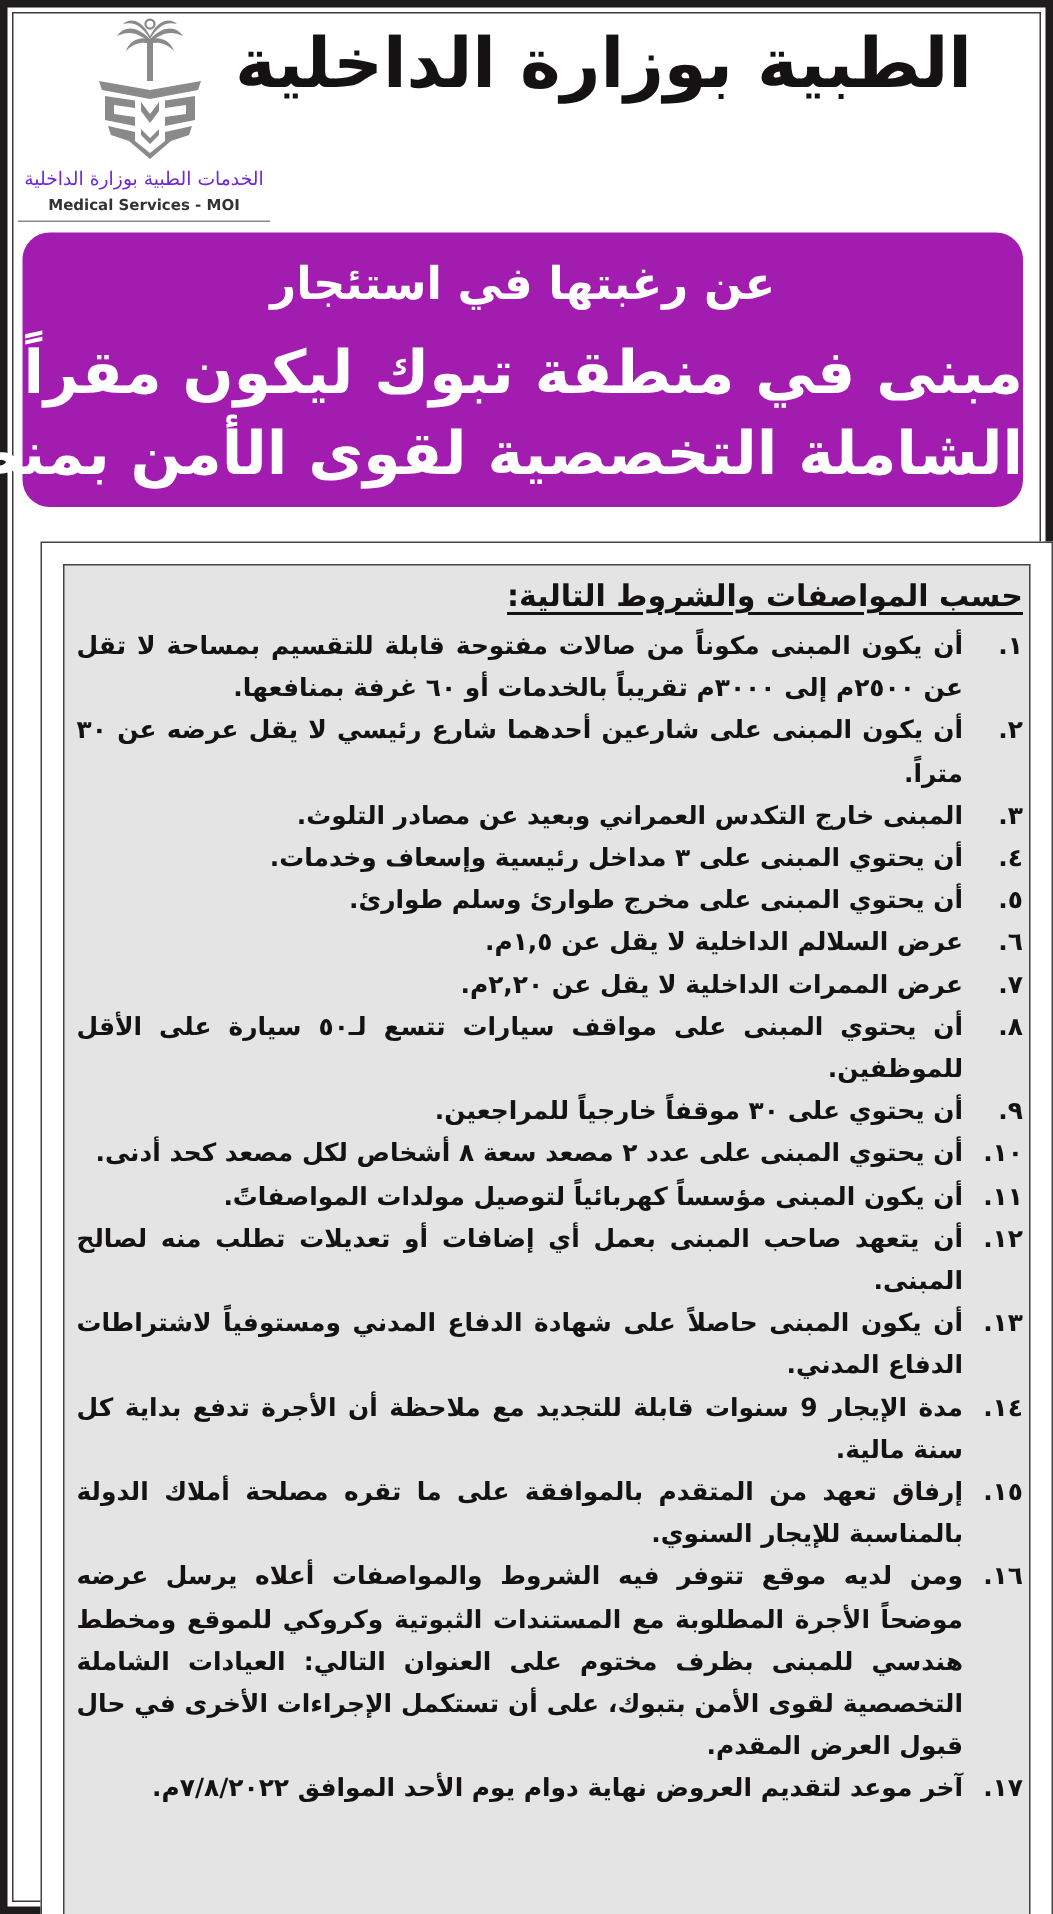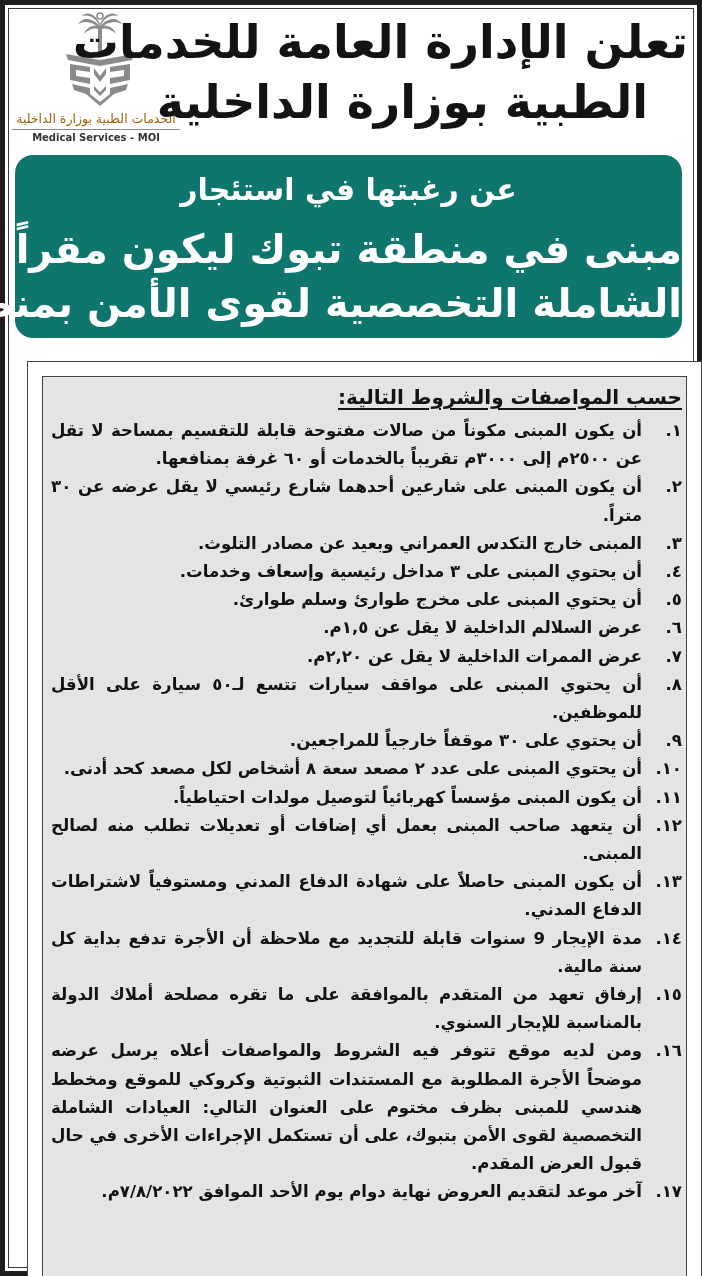--- a/index.html
+++ b/index.html
@@ -11,38 +11,38 @@
   .page-frame-inner {
     position:absolute; left:3px; top:3px; right:3px; bottom:3px;
     border:1px solid #3a3a3a;
   }
   
   .header { position:absolute; left:10px; top:8px; width:682px; height:140px; }
   .logo-block { position:absolute; left:0; top:0; width:170px; height:140px; text-align:center; }
   .logo-svg { position:absolute; left:50px; top:2px; width:80px; height:96px; }
   .logo-ar {
     position:absolute; left:2px; top:103px; width:168px; text-align:center; direction:rtl;
-    font-family:"DejaVu Sans", sans-serif; font-size:12.5px; color:#a16207; padding-bottom:3px;
+    font-family:"DejaVu Sans", sans-serif; font-size:12.5px; color:#6d28d9; padding-bottom:21px;
     border-bottom:1.5px solid #888;
   }
   .logo-en {
     position:absolute; left:0; top:124px; width:172px; text-align:center;
     font-family:"DejaVu Sans", sans-serif; font-size:10px; font-weight:bold; color:#333;
   }
   .title {
     position:absolute; right:4px; top:4px; width:500px; direction:rtl; text-align:center;
     font-family:"DejaVu Sans", sans-serif; font-weight:bold; color:#141213;
   }
   .title-line { display:block; font-size:46px; line-height:60px; letter-spacing:-1px; white-space:nowrap; }
   .title-line-2 { padding-right:40px; }
 
   
   .banner {
     position:absolute; left:15px; top:155px; width:667px; height:183px;
-    background:#0f766e; border-radius:18px; color:#fff; text-align:center; direction:rtl;
+    background:#a21caf; border-radius:18px; color:#fff; text-align:center; direction:rtl;
     font-family:"DejaVu Sans", sans-serif; font-weight:bold;
   }
   .banner-l1 { position:absolute; left:0; right:0; top:14px; font-size:30px; line-height:42px; }
   .banner-l2 { position:absolute; left:0; right:0; top:66px; font-size:40px; line-height:56px; white-space:nowrap; letter-spacing:-0.5px;}
   .banner-l3 { position:absolute; left:0; right:0; top:120px; font-size:40px; line-height:56px; white-space:nowrap; letter-spacing:-0.5px;}
 
   
   .cond-outer {
     position:absolute; left:27px; top:361px; width:675px; height:998px; box-sizing:border-box;
     border:1.5px solid #444; padding:14px; background:#fff;
@@ -87,21 +87,20 @@
         <path d="M34 58 L40 66 L46 58 L46 64 L40 72 L34 64Z"></path>
         <path d="M12 74 L30 78 L30 84 L40 92 L50 84 L50 78 L68 74 L66 80 L54 84 L40 96 L26 84 L14 80Z"></path>
         <path d="M34 76 L40 82 L46 76 L46 80 L40 86 L34 80Z"></path>
       </g>
     </svg>
     <div class="logo-ar">الخدمات الطبية بوزارة الداخلية</div>
     <div class="logo-en">Medical Services - MOI</div>
   </div>
 
   <div class="title">
-    <span class="title-line">تعلن الإدارة العامة للخدمات</span>
     <span class="title-line title-line-2">الطبية بوزارة الداخلية</span>
   </div>
 </div>
 
 <div class="banner">
   <div class="banner-l1">عن رغبتها في استئجار</div>
   <div class="banner-l2">مبنى في منطقة تبوك ليكون مقراً للعيادات</div>
   <div class="banner-l3">الشاملة التخصصية لقوى الأمن بمنطقة تبوك</div>
 </div>
 
@@ -144,21 +143,21 @@
       <li class="cond-item">
           <span class="cond-num">٩.</span>
           <span class="cond-text">أن يحتوي على ٣٠ موقفاً خارجياً للمراجعين.</span>
         </li>
       <li class="cond-item">
           <span class="cond-num">١٠.</span>
           <span class="cond-text">أن يحتوي المبنى على عدد ٢ مصعد سعة ٨ أشخاص لكل مصعد كحد أدنى.</span>
         </li>
       <li class="cond-item">
           <span class="cond-num">١١.</span>
-          <span class="cond-text">أن يكون المبنى مؤسساً كهربائياً لتوصيل مولدات احتياطياً.</span>
+          <span class="cond-text">أن يكون المبنى مؤسساً كهربائياً لتوصيل مولدات المواصفاتً.</span>
         </li>
       <li class="cond-item">
           <span class="cond-num">١٢.</span>
           <span class="cond-text">أن يتعهد صاحب المبنى بعمل أي إضافات أو تعديلات تطلب منه لصالح المبنى.</span>
         </li>
       <li class="cond-item">
           <span class="cond-num">١٣.</span>
           <span class="cond-text">أن يكون المبنى حاصلاً على شهادة الدفاع المدني ومستوفياً لاشتراطات الدفاع المدني.</span>
         </li>
       <li class="cond-item">

